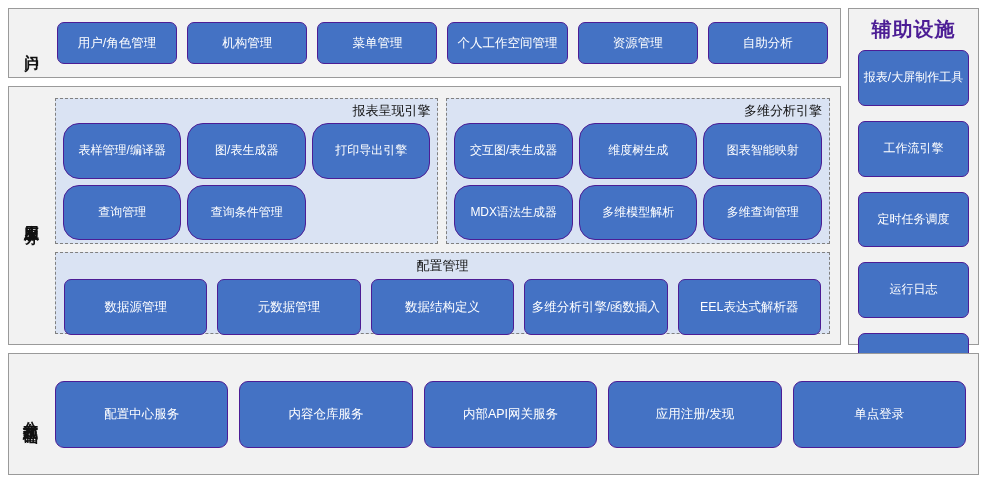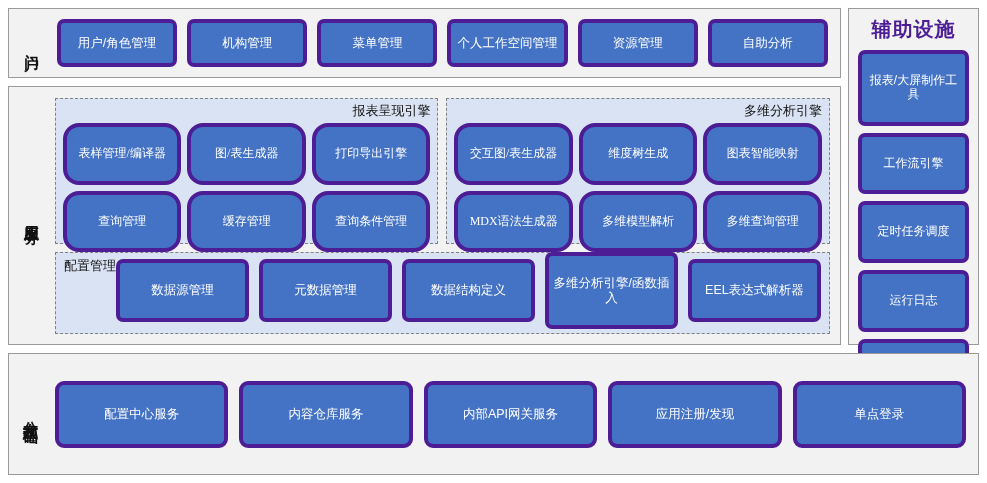--- a/index.html
+++ b/index.html
@@ -55,21 +55,21 @@
   }
   .sect-body {
     flex: 1 1 auto;
     display: flex;
     flex-direction: row;
     align-items: center;
   }
   
   .bbox {
     background: #4472c4;
-    border: 4px solid #4c1d95;
+    border: 1px solid #4c1d95;
     border-radius: 7px;
     color: #ffffff;
     display: flex;
     align-items: center;
     justify-content: center;
     text-align: center;
     line-height: 1.15;
     font-size: 12.5px;
     padding: 20px 4px;
   }
@@ -124,29 +124,28 @@
   .engine-grid {
     flex: 1 1 auto;
     display: grid;
     grid-template-columns: 1fr 1fr 1fr;
     grid-template-rows: 1fr 1fr;
     gap: 6px;
   }
   .engine-grid .bbox {
     font-size: 12px;
     border-radius: 16px;
-    font-family: Liberation Serif, serif;
   }
   
   .config {
     background: #dae3f3;
     border: 1px dashed #808080;
     padding: 4px 8px 8px 8px;
     display: flex;
-    flex-direction: row;
+    flex-direction: column;
     height: 82px;
   }
   .config-title {
     text-align: center;
     font-size: 13px;
     color: #111111;
     margin-bottom: 4px;
   }
   .config-row {
     flex: 1 1 auto;
@@ -174,21 +173,21 @@
     font-size: 20px;
     color: #4c1d95;
     letter-spacing: 1px;
     margin-bottom: 7px;
   }
   .aux-list {
     flex: 1 1 auto;
     width: 100%;
     display: flex;
     flex-direction: column;
-    gap: 7px;
+    gap: 15px;
   }
   .aux-list .bbox {
     flex: 1 1 0;
     width: 100%;
     font-size: 12px;
   }
   
   .dist {
     margin-top: 8px;
     height: 122px;
@@ -236,21 +235,20 @@
 
           <div class="engines-row">
 
             <div class="engine">
               <div class="engine-title">报表呈现引擎</div>
               <div class="engine-grid">
                 <div class="bbox">表样管理/编译器</div>
                 <div class="bbox">图/表生成器</div>
                 <div class="bbox">打印导出引擎</div>
                 <div class="bbox">查询管理</div>
-                <div class="bbox">缓存管理</div>
                 <div class="bbox">查询条件管理</div>
               </div>
             </div>
 
 
             <div class="engine">
               <div class="engine-title">多维分析引擎</div>
               <div class="engine-grid">
                 <div class="bbox">交互图/表生成器</div>
                 <div class="bbox">维度树生成</div>

